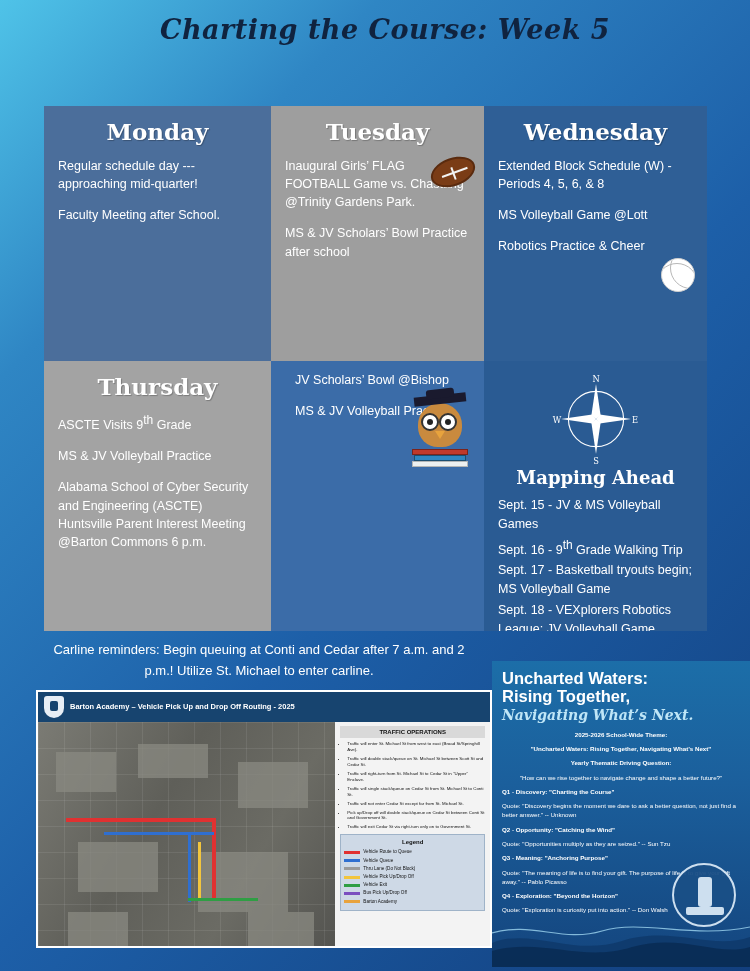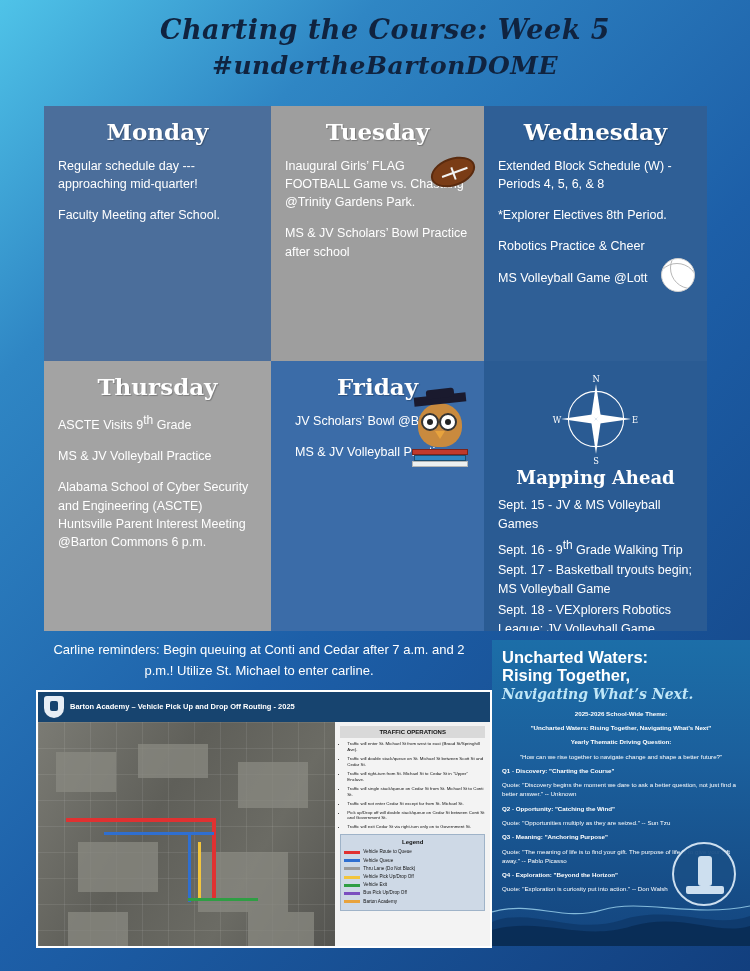--- a/index.html
+++ b/index.html
@@ -187,21 +187,21 @@
   }
   .map-side ul { margin:0; padding-left:7px; }
   .map-side li { margin-bottom:3px; }
   .legend { margin-top:4px; background:#ced9e6; border:1px solid #9fb3c8; padding:3px; }
   .legend .ltitle { font-weight:bold; font-size:6px; text-align:center; margin-bottom:3px; }
   .legend .lrow { display:flex; align-items:center; gap:3px; margin-bottom:2px; font-size:4.6px; }
   .swatch { width:16px; height:3px; display:inline-block; }
 
   
   .theme {
-    position:absolute; left:492px; top:640px; width:258px; height:306px;
+    position:absolute; left:492px; top:661px; width:258px; height:306px;
     background:linear-gradient(180deg,#1c6ea8 0%, #1b5f9c 40%, #14457e 100%);
     overflow:hidden;
   }
   .theme-title {
     padding:8px 10px 0 10px;
     color:#ffffff; font-weight:bold; font-size:16.5px; line-height:1.12;
     font-family:"Liberation Sans", sans-serif;
   }
   .theme-title .sub {
     display:block; font-family:"DejaVu Serif", serif; font-style:italic; font-weight:bold;
@@ -224,21 +224,20 @@
   }
   .waves { position:absolute; left:0; bottom:0; width:100%; height:54px; }
 </style>
 </head>
 <body>
 
 <div class="page">
 
   <div class="header">
     <div class="line1">Charting the Course:  Week 5</div>
-    <div class="line2">#undertheBartonDOME</div>
   </div>
 
   <div class="grid">
 
     <div class="row row1">
 
       <div class="cell c-mon">
         <div class="dayname">Monday</div>
         <div class="item">Regular schedule day --- approaching mid-quarter!</div>
         <div class="item">Faculty Meeting after School.</div>
@@ -248,38 +247,36 @@
         <div class="dayname">Tuesday</div>
         <div class="football"></div>
         <div class="item">Inaugural Girls’ FLAG FOOTBALL Game vs. Chastang @Trinity Gardens Park.</div>
         <div class="item">MS &amp; JV Scholars’ Bowl Practice after school</div>
       </div>
 
       <div class="cell c-wed">
         <div class="dayname">Wednesday</div>
         <div class="volleyball"></div>
         <div class="item">Extended Block Schedule (W) - Periods 4, 5, 6, &amp; 8</div>
-        <div class="item">*Explorer Electives 8th Period.</div>
+        <div class="item">MS Volleyball Game @Lott</div>
         <div class="item">Robotics Practice &amp; Cheer</div>
-        <div class="item">MS Volleyball Game @Lott</div>
       </div>
 
     </div>
 
     <div class="row row2">
 
       <div class="cell c-thu">
         <div class="dayname">Thursday</div>
         <div class="item">ASCTE Visits 9<sup>th</sup> Grade</div>
         <div class="item">MS &amp; JV Volleyball Practice</div>
         <div class="item">Alabama School of Cyber Security and Engineering (ASCTE) Huntsville Parent Interest Meeting @Barton Commons 6 p.m.</div>
       </div>
 
       <div class="cell c-fri">
-        <div class="dayname">Friday</div>
         <div class="owl">
           <div class="body"></div>
           <div class="cap"></div>
           <div class="cap2"></div>
           <div class="eye-l"></div>
             <div class="eye-r"></div>
           <div class="pupil-l"></div>
             <div class="pupil-r"></div>
           <div class="beak"></div>
           <div class="books">

